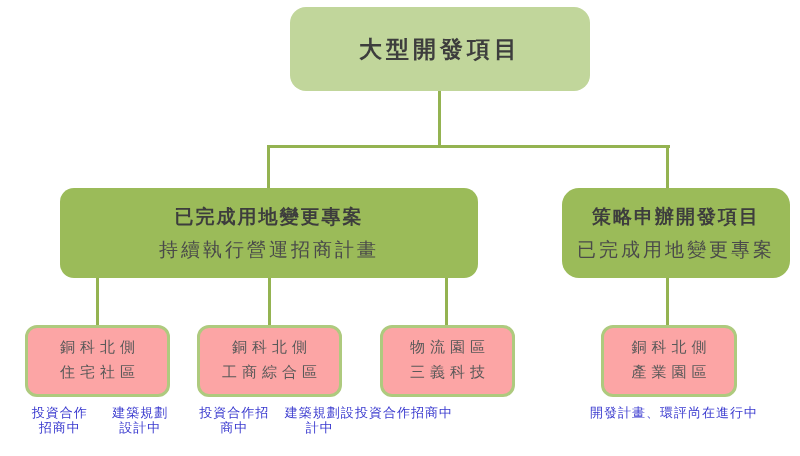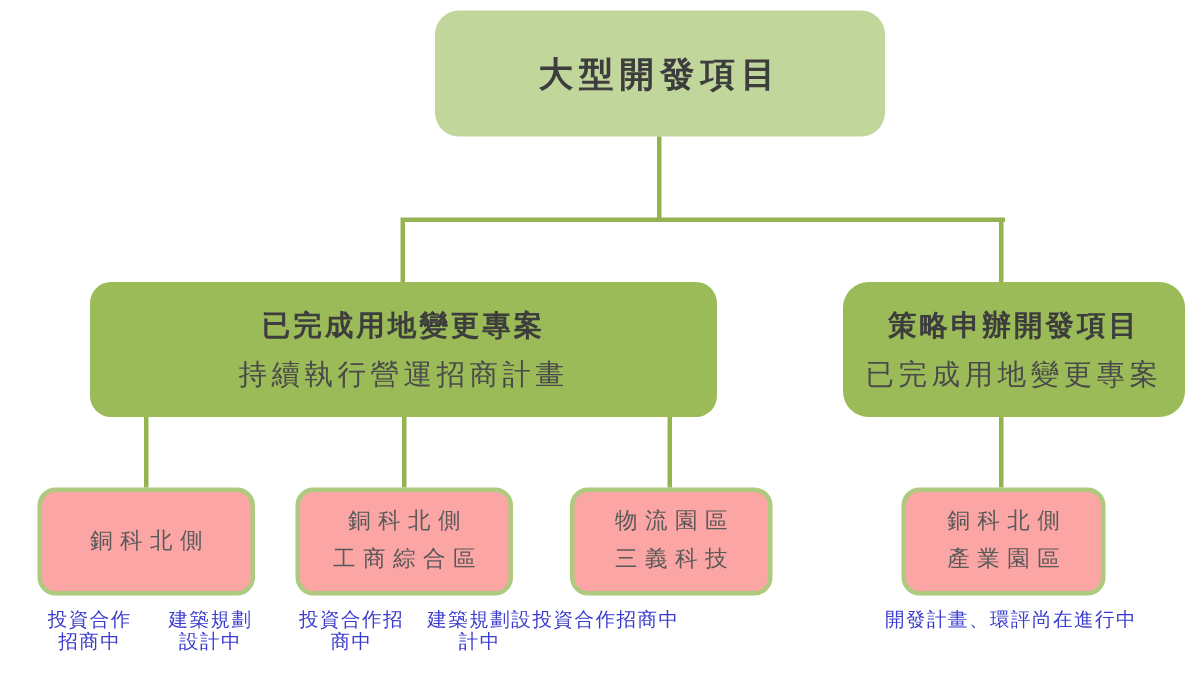--- a/index.html
+++ b/index.html
@@ -132,20 +132,21 @@
     <span class="branch-title">已完成用地變更專案</span>
     <span class="branch-subtitle">持續執行營運招商計畫</span>
   </div>
   <div class="node branch-box branch-right">
     <span class="branch-title">策略申辦開發項目</span>
     <span class="branch-subtitle">已完成用地變更專案</span>
   </div>
 
   <div class="node leaf-box leaf-1">
     <span class="leaf-line">銅科北側</span>
+    <span class="leaf-line">住宅社區</span>
   </div>
   <div class="node leaf-box leaf-2">
     <span class="leaf-line">銅科北側</span>
     <span class="leaf-line">工商綜合區</span>
   </div>
   <div class="node leaf-box leaf-3">
     <span class="leaf-line">物流園區</span>
     <span class="leaf-line">三義科技</span>
   </div>
   <div class="node leaf-box leaf-4">

